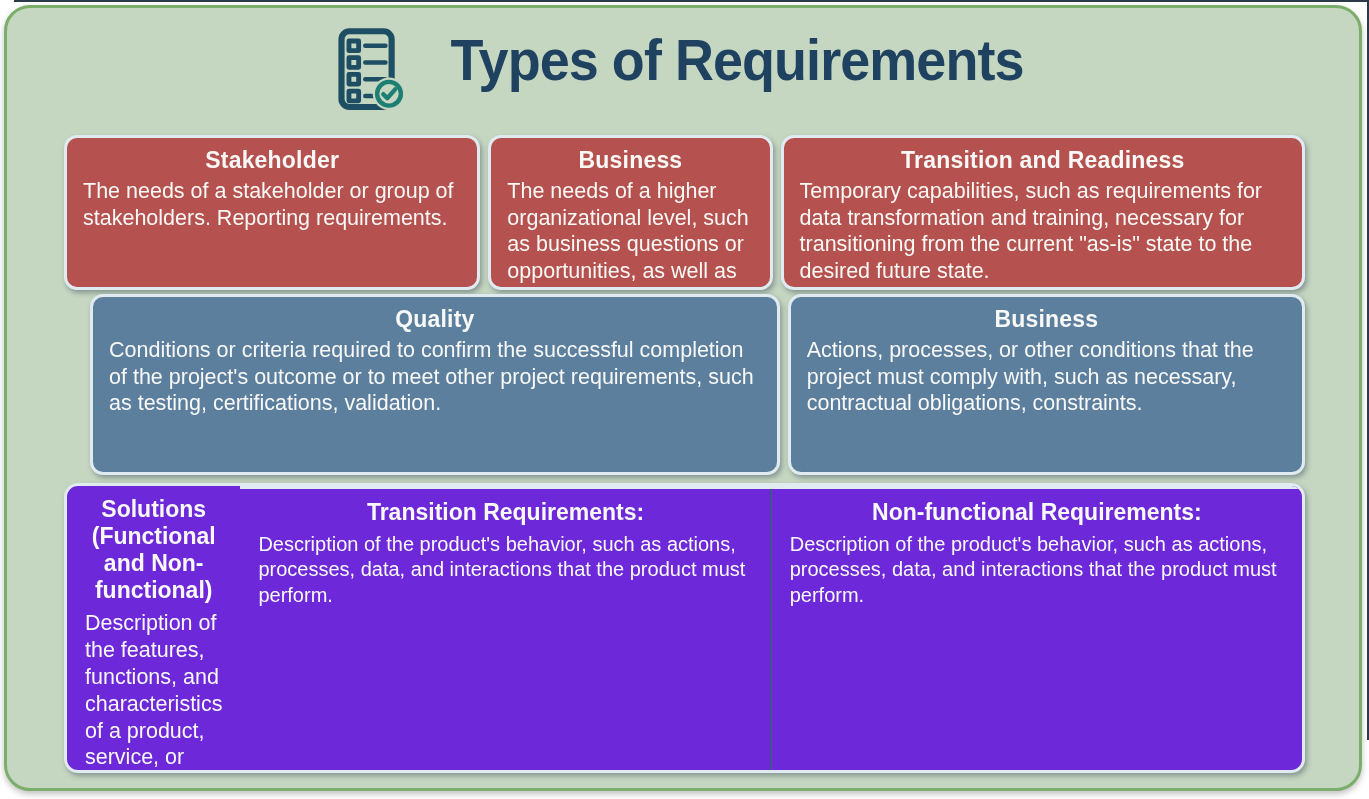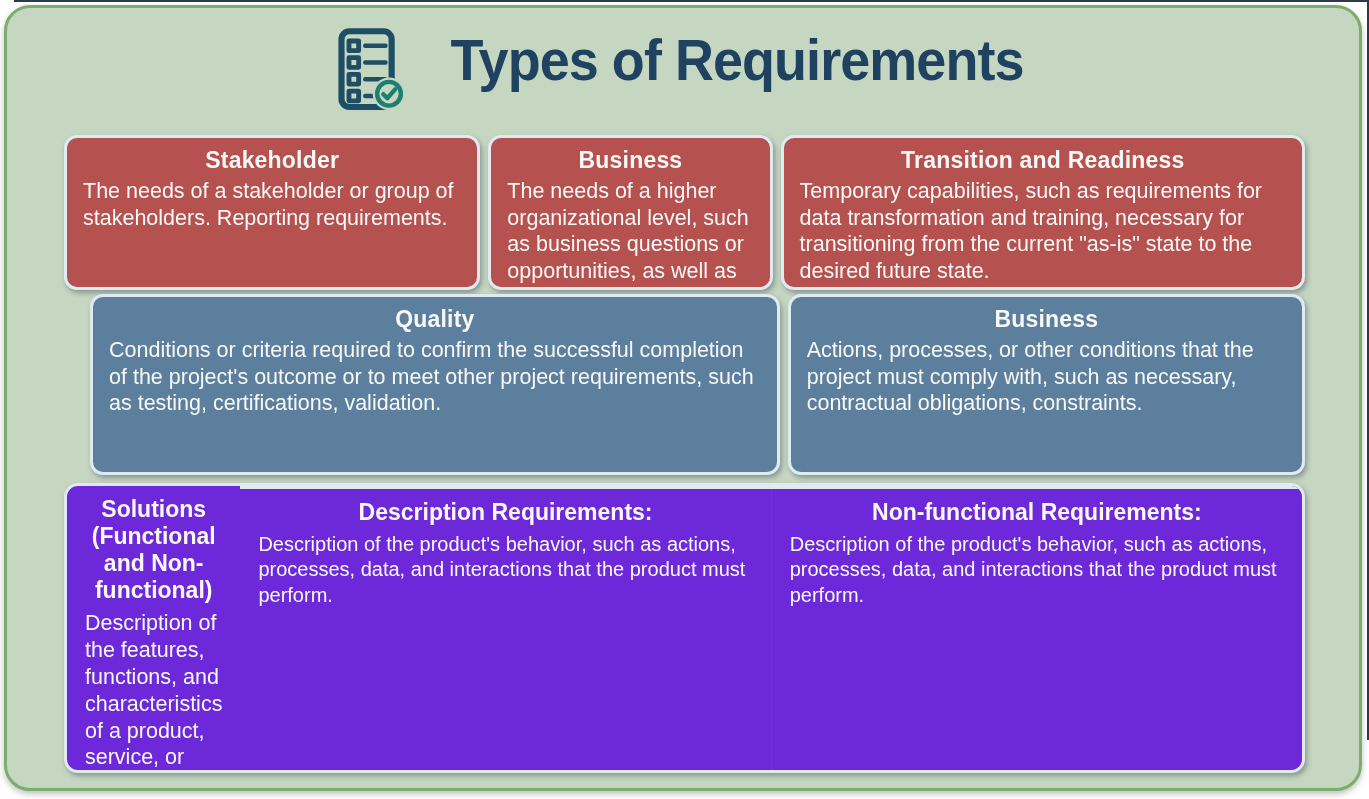--- a/index.html
+++ b/index.html
@@ -121,21 +121,21 @@
       </div>
     </div>
 
     <div class="solutions">
       <div class="sol-header">
         <h2>Solutions (Functional and Non-functional)</h2>
         <p>Description of the features, functions, and characteristics of a product, service, or result that will meet the needs of the business and stakeholders.</p>
       </div>
       <div class="sol-row">
         <div class="sol-cell">
-          <h2>Description Requirements:</h2>
+          <h2>Transition Requirements:</h2>
           <p>Description of the product's behavior, such as actions, processes, data, and interactions that the product must perform.</p>
         </div>
         <div class="sol-cell">
           <h2>Non-functional Requirements:</h2>
           <p>Description of the product's behavior, such as actions, processes, data, and interactions that the product must perform.</p>
         </div>
       </div>
     </div>
 
   </div>

